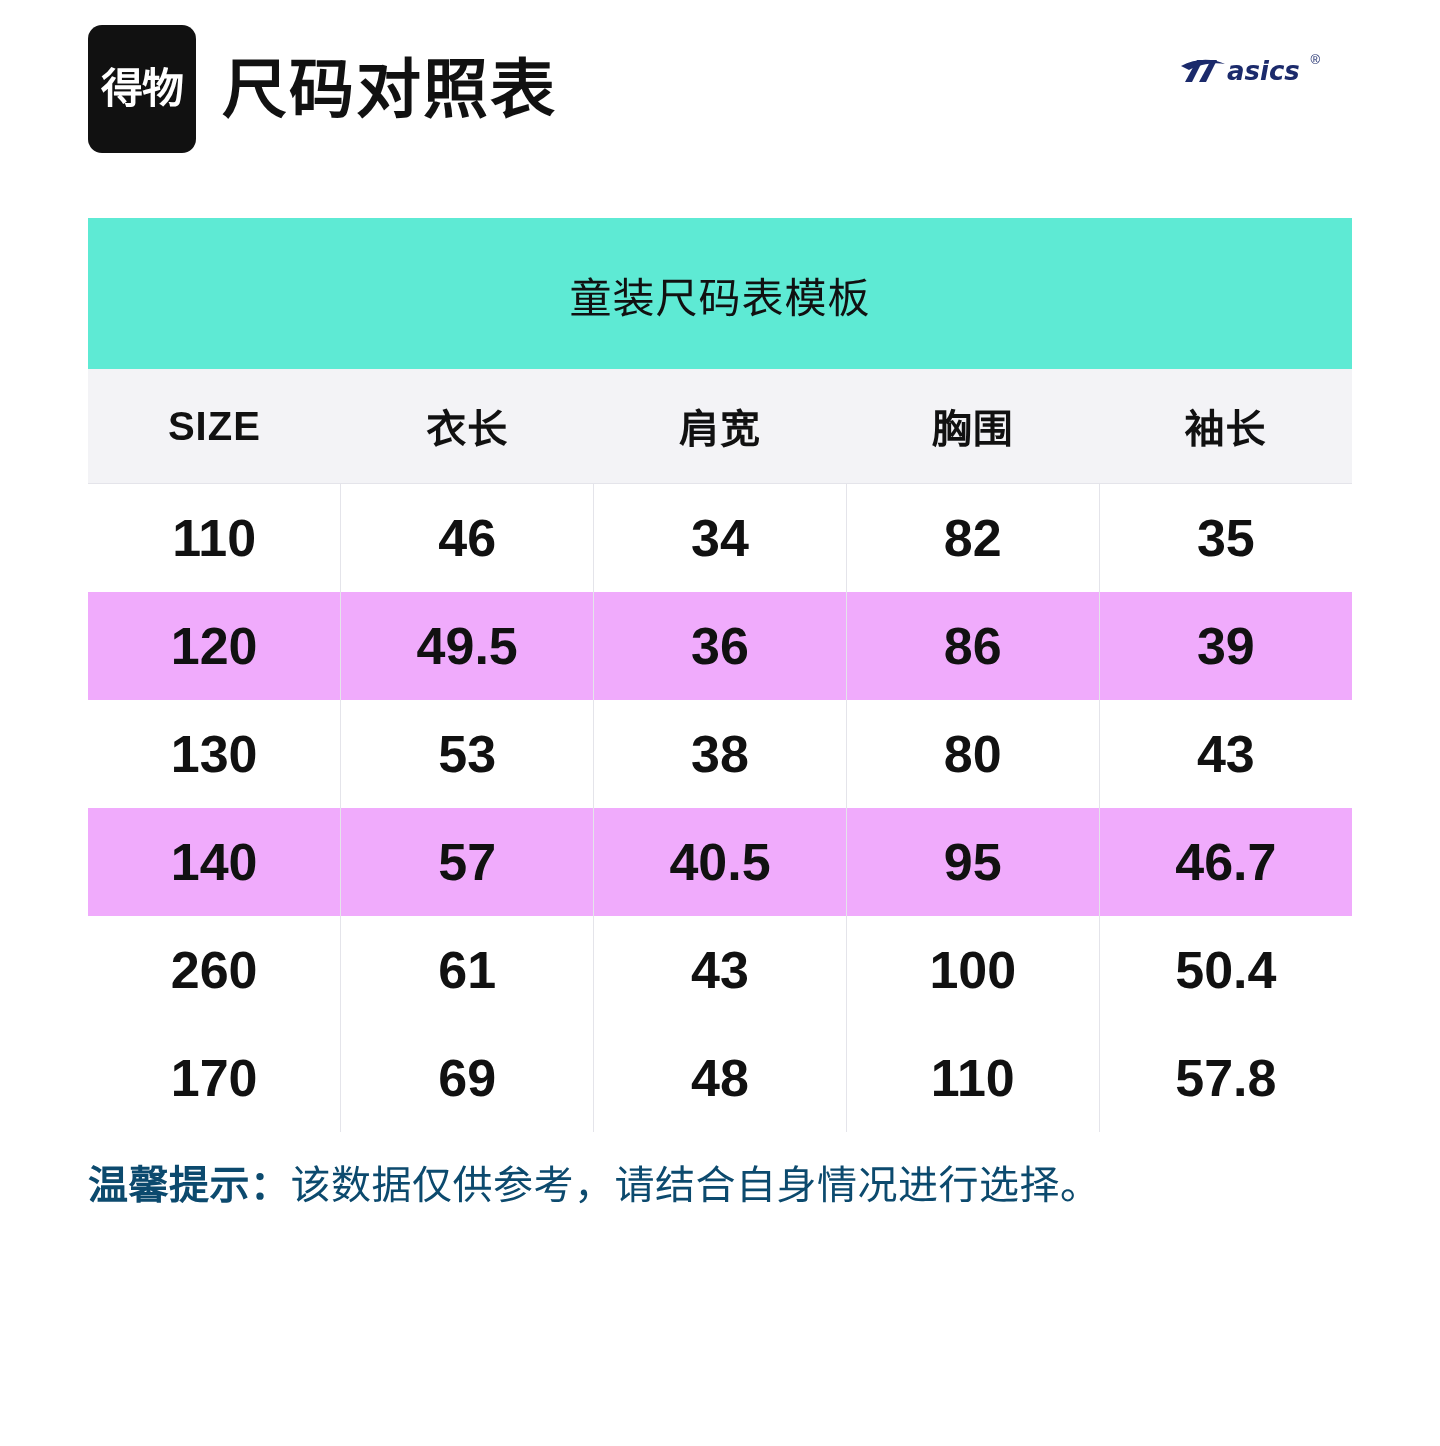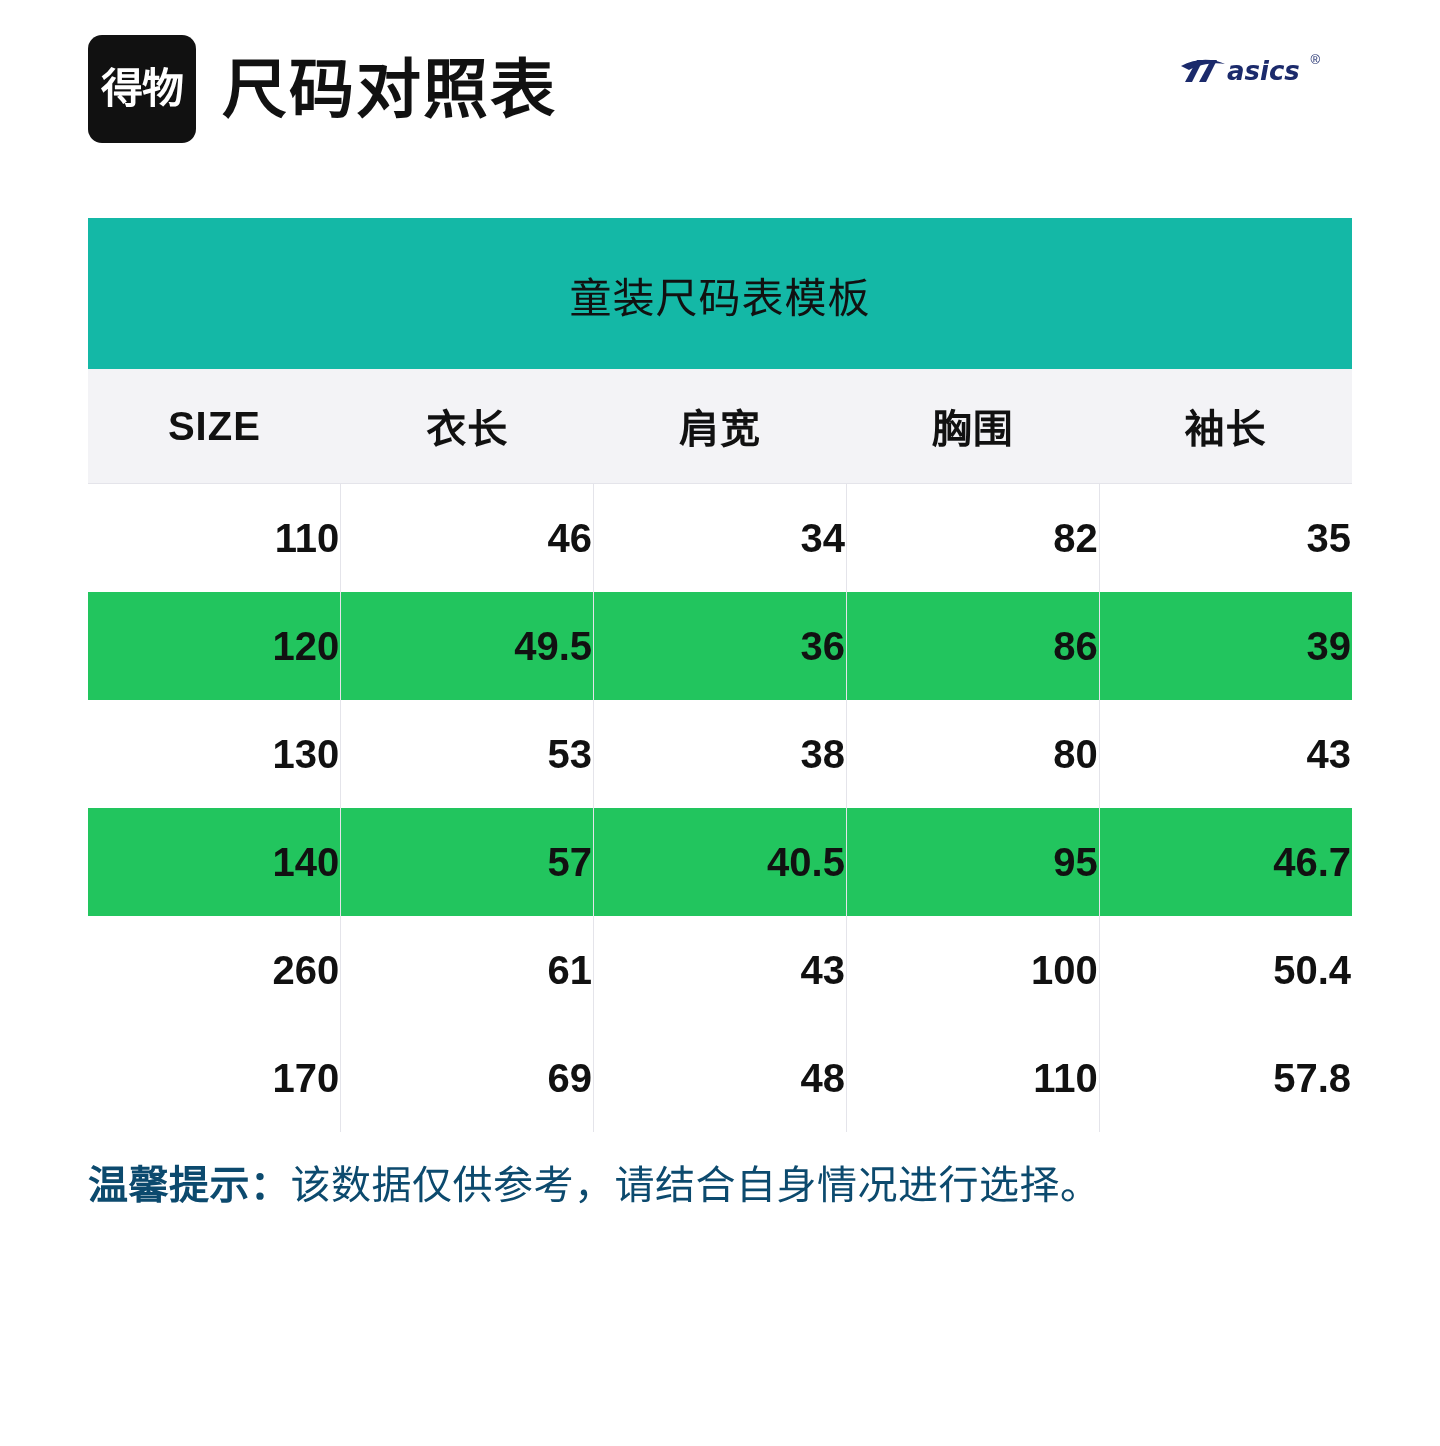--- a/index.html
+++ b/index.html
@@ -20,21 +20,21 @@
   .header {
     display: flex;
     align-items: center;
     padding: 28px 88px 0 88px;
     height: 150px;
     box-sizing: border-box;
     position: relative;
   }
   .brand-badge {
     width: 108px;
-    height: 108px;
+    height: 128px;
     background: #111111;
     border-radius: 14px;
     display: flex;
     align-items: center;
     justify-content: center;
     flex: 0 0 auto;
   }
   .brand-badge-text {
     color: #ffffff;
     font-size: 42px;
@@ -66,21 +66,21 @@
     margin-left: 3px;
     margin-bottom: 4px;
   }
 
   
   .table-wrap {
     margin: 68px 88px 0 88px;
     width: 1264px;
   }
   .table-caption {
-    background: #14b8a6;
+    background: #5eead4;
     text-align: center;
     font-size: 42px;
     font-weight: 400;
     color: #111111;
     padding: 46px 0 44px 0;
     letter-spacing: 1px;
   }
   table {
     width: 100%;
     border-collapse: collapse;
@@ -94,26 +94,25 @@
   }
   th:last-child, td:last-child { border-right: none; }
   thead th {
     background: #f3f3f6;
     font-size: 40px;
     height: 112px;
     letter-spacing: 1px;
     border-right: none;
   }
   tbody td {
-    font-size: 40px;
+    font-size: 52px;
     height: 106px;
-    text-align: right;
   }
   tbody tr.odd td  { background: #ffffff; }
-  tbody tr.even td { background: #22c55e; }
+  tbody tr.even td { background: #f0abfc; }
   tbody tr:first-child td { border-top: 1px solid #e4e4ea; }
 
   
   .footnote {
     margin: 26px 88px 0 88px;
     font-size: 40px;
     color: #0c4a6e;
     line-height: 1.35;
     letter-spacing: 0.5px;
   }

